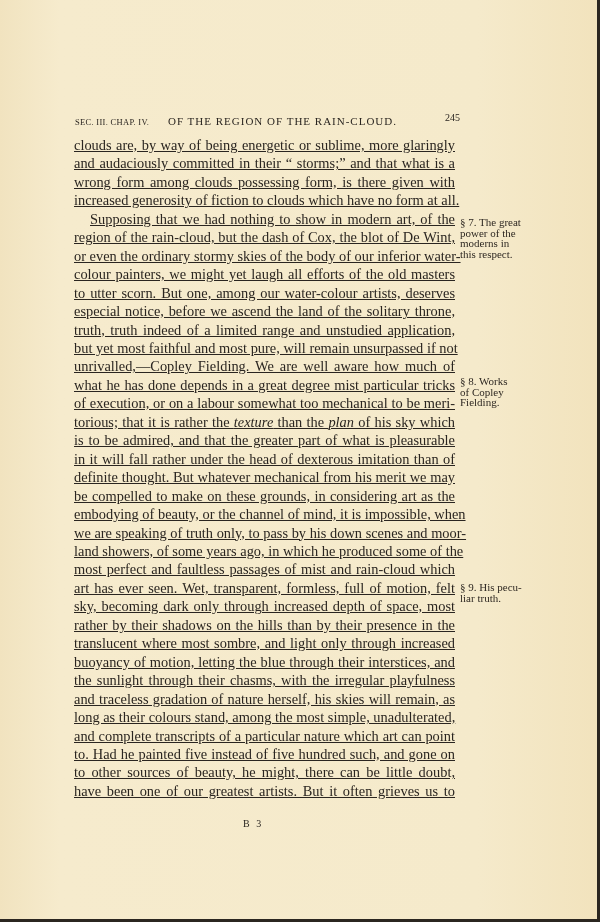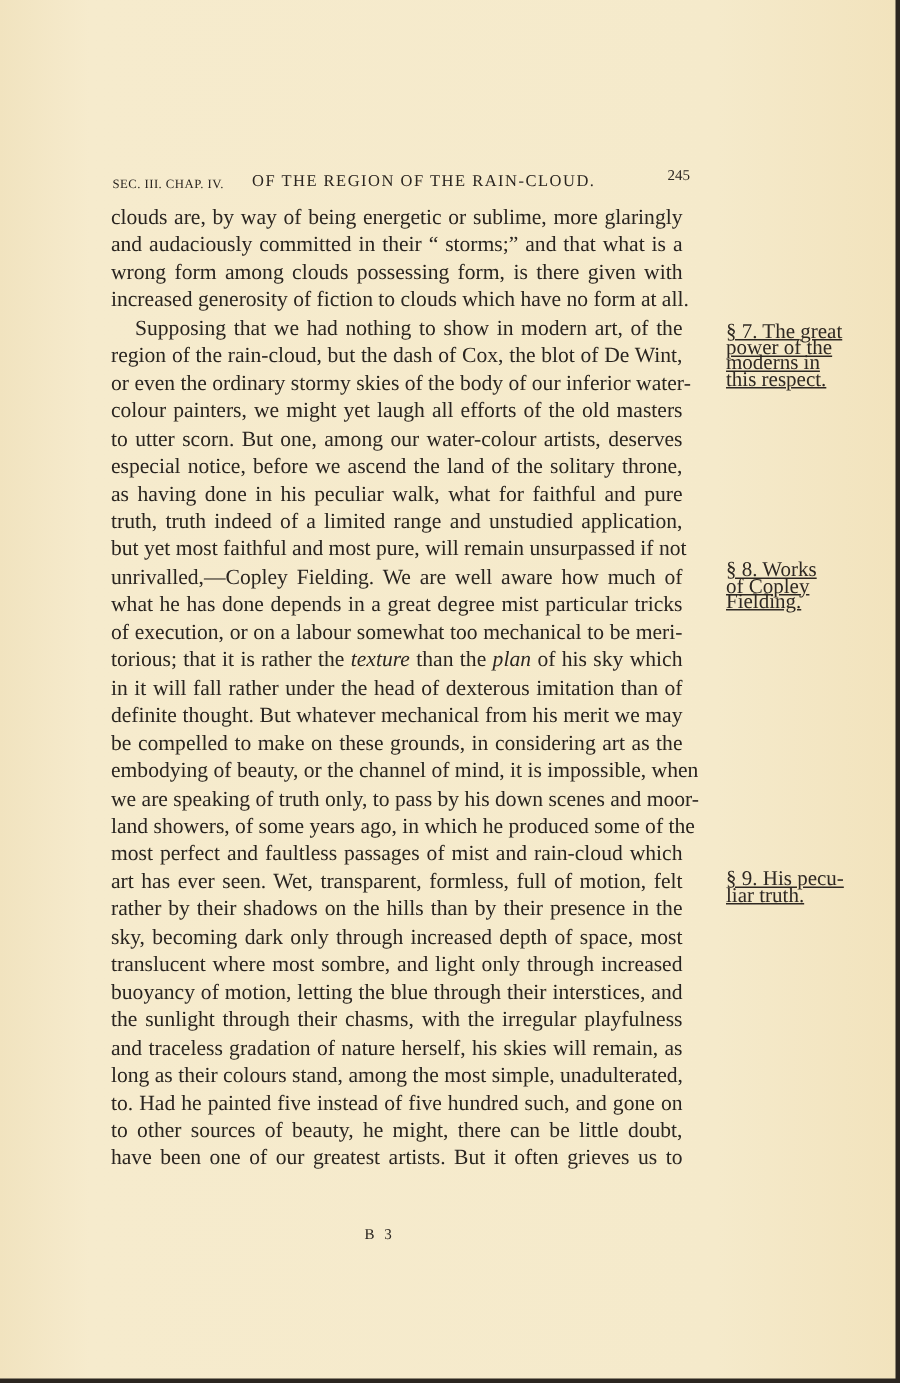--- a/index.html
+++ b/index.html
@@ -19,29 +19,29 @@
     .running-head {
       position: absolute; left: 75px; top: 114px; width: 385px;
       height: 18px; font-size: 13px; white-space: nowrap;
     }
     .rh-left { position: absolute; left: 0; top: 3px; font-size: 8.5px; letter-spacing: 0.3px; font-variant: small-caps; }
     .rh-title { position: absolute; left: 93px; top: 1px; font-size: 11px; letter-spacing: 1px; }
     .rh-page { position: absolute; right: 0; top: -2px; font-size: 10px; }
     .body-text {
       position: absolute; left: 74px; top: 136px; width: 381px;
       font-size: 14.4px; line-height: 18.45px;
-      text-align: justify; text-align-last: justify;
+      text-align: justify; text-align-last: justify; text-decoration: underline;
     }
     .line { display: block; white-space: nowrap; text-align: justify; text-align-last: justify; }
     .line.last { text-align-last: left; }
     .indent { padding-left: 16px; }
     .line em { font-style: italic; }
     .sidenote {
-      position: absolute; left: 484px; width: 80px;
-      font-size: 14px; line-height: 10.5px; color: #2e2822; text-decoration: underline;
+      position: absolute; left: 460px; width: 80px;
+      font-size: 11px; line-height: 10.5px; color: #2e2822;
     }
     .sn-7 { top: 217px; }
     .sn-8 { top: 376px; }
     .sn-9 { top: 582px; }
     .signature {
       position: absolute; left: 243px; top: 818px; font-size: 10px; letter-spacing: 2px; text-align: center;
     }
   </style>
 </head>
 <body>
@@ -58,42 +58,43 @@
     <span class="line">clouds are, by way of being energetic or sublime, more glaringly</span>
     <span class="line">and audaciously committed in their “ storms;” and that what is a</span>
     <span class="line">wrong form among clouds possessing form, is there given with</span>
     <span class="line last">increased generosity of fiction to clouds which have no form at all.</span>
     <span class="line indent">Supposing that we had nothing to show in modern art, of the</span>
     <span class="line">region of the rain-cloud, but the dash of Cox, the blot of De Wint,</span>
     <span class="line">or even the ordinary stormy skies of the body of our inferior water-</span>
     <span class="line">colour painters, we might yet laugh all efforts of the old masters</span>
     <span class="line">to utter scorn.   But one, among our water-colour artists, deserves</span>
     <span class="line">especial notice, before we ascend the land of the solitary throne,</span>
-    <span class="line">as having done in his peculiar walk, what for faithful and pure</span>
     <span class="line">truth, truth indeed of a limited range and unstudied application,</span>
     <span class="line">but yet most faithful and most pure, will remain unsurpassed if not</span>
     <span class="line">unrivalled,—Copley Fielding.   We are well aware how much of</span>
     <span class="line">what he has done depends in a great degree mist particular tricks</span>
     <span class="line">of execution, or on a labour somewhat too mechanical to be meri-</span>
     <span class="line"><span>torious; that it is rather the </span><em>texture</em><span> than the </span><em>plan</em><span> of his sky which</span></span>
+    <span class="line">is to be admired, and that the greater part of what is pleasurable</span>
     <span class="line">in it will fall rather under the head of dexterous imitation than of</span>
     <span class="line">definite thought.   But whatever mechanical from his merit we may</span>
     <span class="line">be compelled to make on these grounds, in considering art as the</span>
     <span class="line">embodying of beauty, or the channel of mind, it is impossible, when</span>
     <span class="line">we are speaking of truth only, to pass by his down scenes and moor-</span>
     <span class="line">land showers, of some years ago, in which he produced some of the</span>
     <span class="line">most perfect and faultless passages of mist and rain-cloud which</span>
     <span class="line">art has ever seen.   Wet, transparent, formless, full of motion, felt</span>
+    <span class="line">sky, becoming dark only through increased depth of space, most</span>
     <span class="line">rather by their shadows on the hills than by their presence in the</span>
-    <span class="line">sky, becoming dark only through increased depth of space, most</span>
     <span class="line">translucent where most sombre, and light only through increased</span>
     <span class="line">buoyancy of motion, letting the blue through their interstices, and</span>
     <span class="line">the sunlight through their chasms, with the irregular playfulness</span>
     <span class="line">and traceless gradation of nature herself, his skies will remain, as</span>
     <span class="line">long as their colours stand, among the most simple, unadulterated,</span>
+    <span class="line">and complete transcripts of a particular nature which art can point</span>
     <span class="line">to.   Had he painted five instead of five hundred such, and gone on</span>
     <span class="line">to other sources of beauty, he might, there can be little doubt,</span>
     <span class="line">have been one of our greatest artists.   But it often grieves us to</span>
   </div>
 
   <div class="sidenote sn-7">
     <div>§ 7.  The great</div>
     <div>power of the</div>
     <div>moderns in</div>
     <div>this respect.</div>

